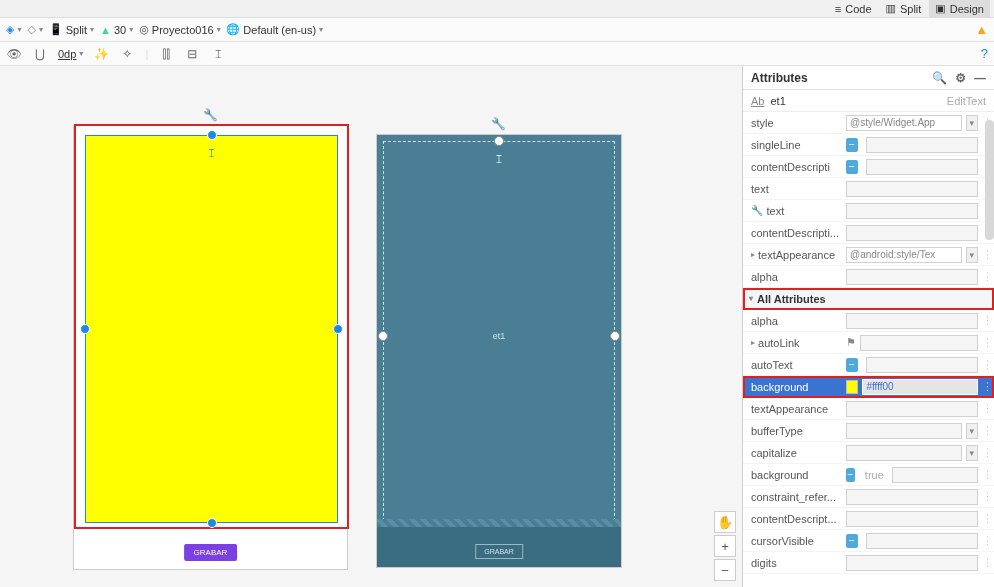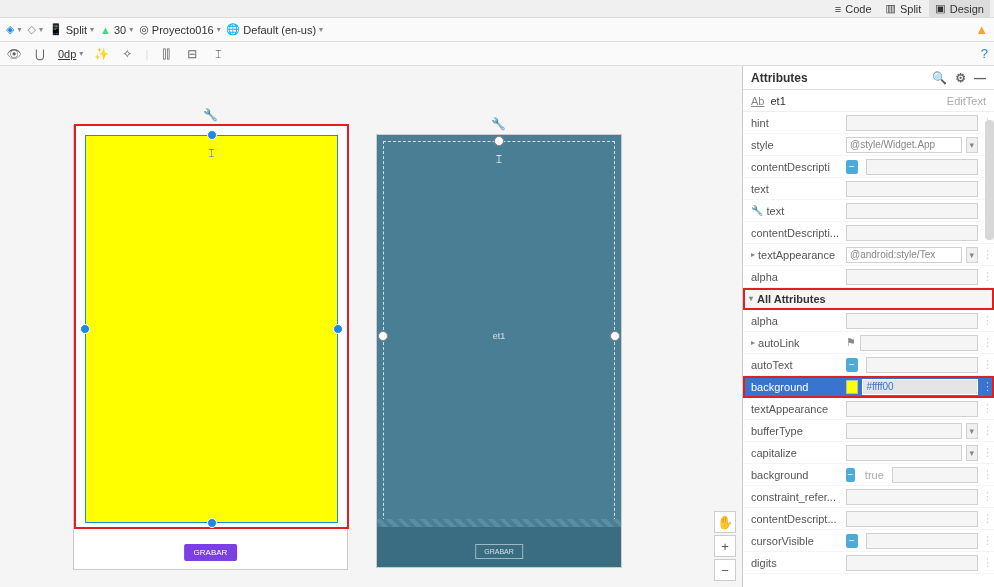--- a/index.html
+++ b/index.html
@@ -195,34 +195,35 @@
       </div>
     </div>
     <div class="attr-sub">
       <span style="color:#888;text-decoration:underline;margin-right:6px">Ab</span>
       <span>et1</span>
       <span class="type">EditText</span>
     </div>
     <div class="attr-body" id="attr-body">
         <div class="attr-row">
           <div class="attr-label">
-            <span>hint</span>
-          </div>
-          <div class="attr-value">
-            <input class="attr-input dim" style="">
-          </div>
-          <span class="attr-more">⋮</span>
-        </div>
-        <div class="attr-row">
-          <div class="attr-label">
             <span>style</span>
           </div>
           <div class="attr-value">
             <input class="attr-input" value="@style/Widget.App" style="">
             <span class="attr-dd">▾</span>
+          </div>
+          <span class="attr-more">⋮</span>
+        </div>
+        <div class="attr-row">
+          <div class="attr-label">
+            <span>singleLine</span>
+          </div>
+          <div class="attr-value">
+            <span class="checkbox-ind"></span>
+            <input class="attr-input dim" style="margin-left: 4px;">
           </div>
           <span class="attr-more">⋮</span>
         </div>
         <div class="attr-row">
           <div class="attr-label">
             <span>contentDescripti</span>
           </div>
           <div class="attr-value">
             <span class="checkbox-ind"></span>
             <input class="attr-input dim" style="margin-left: 4px;">

